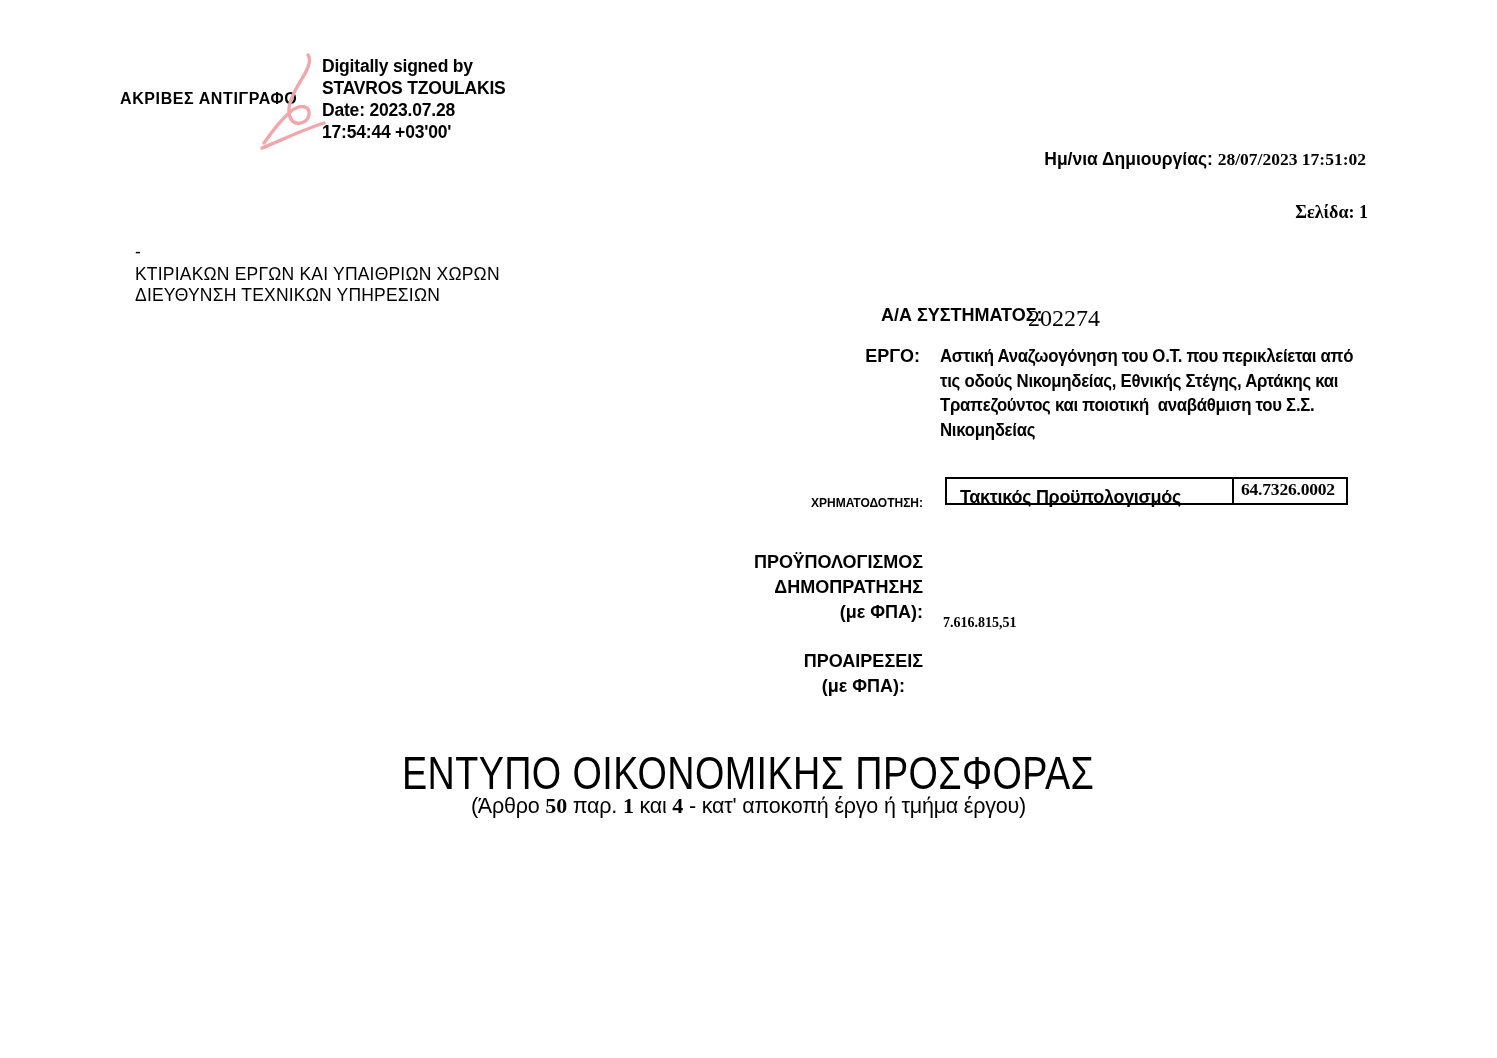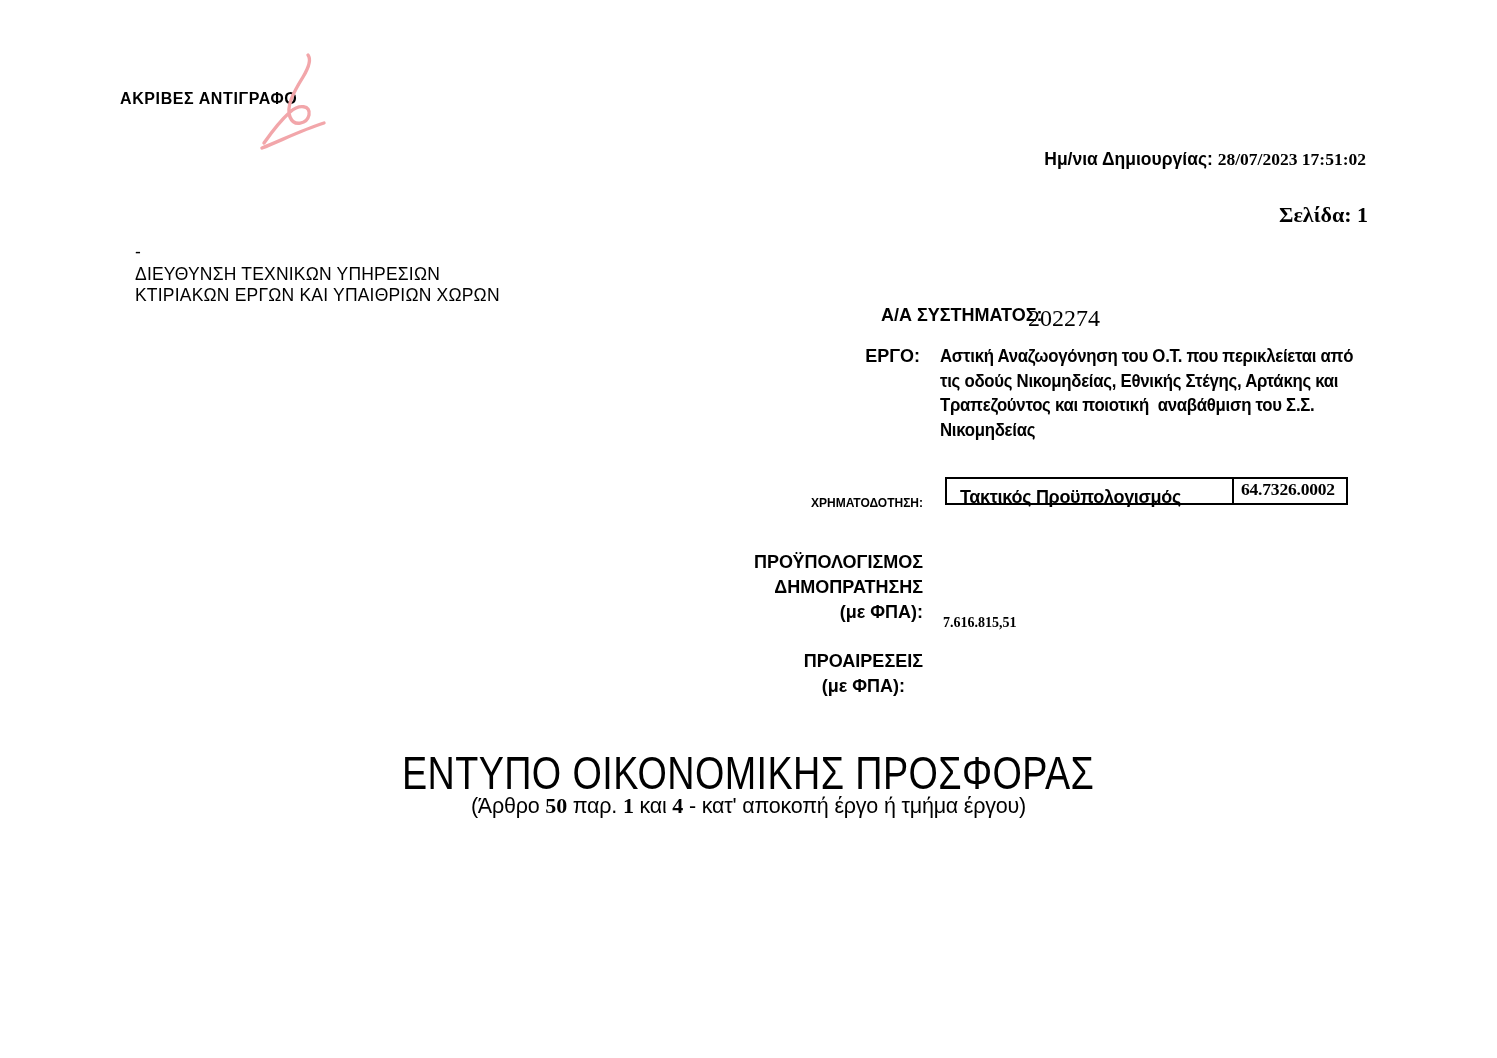--- a/index.html
+++ b/index.html
@@ -26,21 +26,21 @@
     font-size: 17.5px; font-weight: 700; line-height: 22px; letter-spacing: -0.2px;
   }
 
   
   .hdr-created {
     position: absolute; top: 149px; right: 131px;
     font-size: 17.5px; font-weight: 700; text-align: right;
   }
   .hdr-page {
     position: absolute; top: 202px; right: 129px;
-    font-size: 22px; font-weight: 700; text-align: right;
+    font-size: 18px; font-weight: 700; text-align: right;
   }
 
   
   .org {
     position: absolute; left: 135px; top: 242px;
     font-size: 17.5px; line-height: 21.5px; letter-spacing: 0.2px;
   }
 
   
   .sys-label { position: absolute; left: 843px; top: 305px; font-size: 18px; font-weight: 700; margin-left: 38px; }
@@ -90,29 +90,35 @@
 
 <div class="page">
 
   <div class="stamp-label">ΑΚΡΙΒΕΣ ΑΝΤΙΓΡΑΦΟ</div>
 
   <svg class="swoosh" width="74" height="104" viewBox="0 0 74 104" fill="none">
     <path d="M50,5 C53,9 51,17 45,27 C35,43 28,57 32,67 C36,77 49,74 51,65 C53,55 41,54 32,62 C21,72 13,83 6,93" stroke-width="3.4" stroke-linecap="round" fill="none" stroke="#f2a6aa"></path>
     <path d="M4,98 C24,90 44,80 66,73" stroke-width="3.4" stroke-linecap="round" fill="none" stroke="#f2a6aa"></path>
   </svg>
 
+  <div class="sig-text">
+    <div>Digitally signed by</div>
+    <div>STAVROS TZOULAKIS</div>
+    <div>Date: 2023.07.28</div>
+    <div>17:54:44 +03'00'</div>
+  </div>
 
   <div class="hdr-created"><span>Ημ/νια Δημιουργίας:</span><span> </span><span class="serif b">28/07/2023 17:51:02</span></div>
 
   <div class="hdr-page serif"><span>Σελίδα:</span><span> </span><span>1</span></div>
 
   <div class="org">
     <div>-</div>
+    <div>ΚΤΙΡΙΑΚΩΝ ΕΡΓΩΝ ΚΑΙ ΥΠΑΙΘΡΙΩΝ ΧΩΡΩΝ</div>
     <div>ΔΙΕΥΘΥΝΣΗ ΤΕΧΝΙΚΩΝ ΥΠΗΡΕΣΙΩΝ</div>
-    <div>ΚΤΙΡΙΑΚΩΝ ΕΡΓΩΝ ΚΑΙ ΥΠΑΙΘΡΙΩΝ ΧΩΡΩΝ</div>
   </div>
 
   <div class="sys-label">Α/Α ΣΥΣΤΗΜΑΤΟΣ:</div>
   <div class="sys-value serif">202274</div>
 
   <div class="ergo-label">ΕΡΓΟ:</div>
   <div class="ergo-text">Αστική Αναζωογόνηση του Ο.Τ. που περικλείεται από
 τις οδούς Νικομηδείας, Εθνικής Στέγης, Αρτάκης και
 Τραπεζούντος και ποιοτική  αναβάθμιση του Σ.Σ.
 Νικομηδείας</div>

